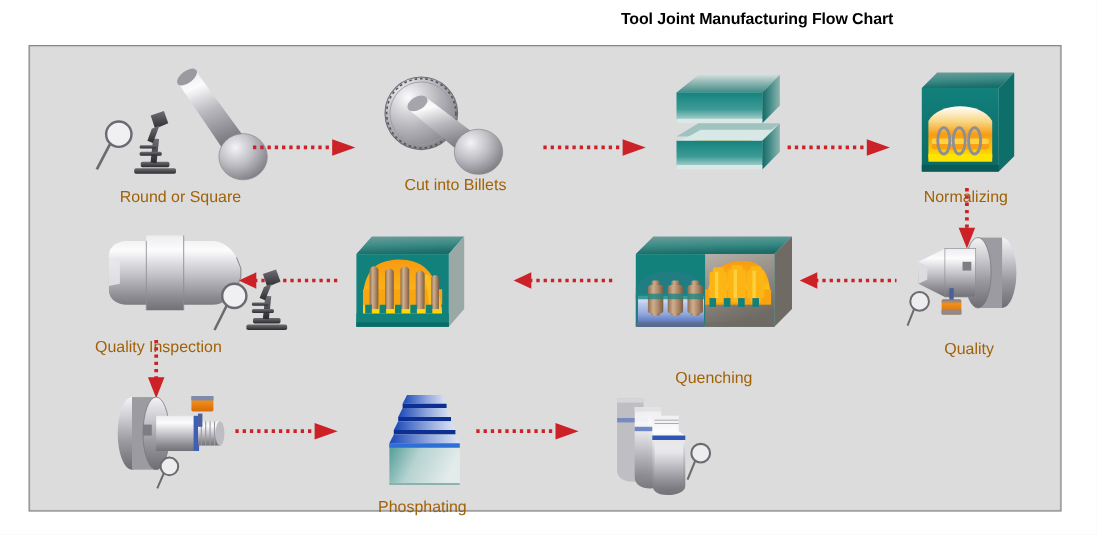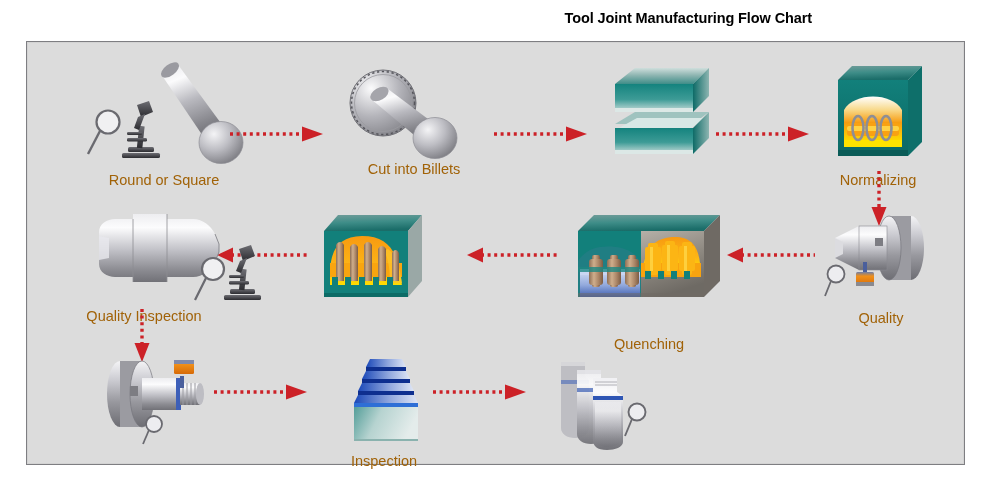--- a/index.html
+++ b/index.html
@@ -555,21 +555,21 @@
           <path d="M22,30 L70,30 L74,38 L18,38 Z" fill="url(#gPhosBlue)"></path>
           <path d="M18,38 L74,38 L74,42 L18,42 Z" fill="#0e2f8f"></path>
           <path d="M18,42 L74,42 L78,50 L14,50 Z" fill="url(#gPhosBlue)"></path>
         </g>
 
         <path d="M14,50 L78,50 L78,88 L14,88 Z" fill="url(#gPhosBody)"></path>
         <path d="M14,50 L78,50 L78,54 L14,54 Z" fill="#2e6fd6"></path>
         <path d="M14,86 L78,86 L78,88 L14,88 Z" fill="#8ab2ae"></path>
       </svg>
     </div>
-    <div class="step-label" style="left:-22px; top:100px; width:132px;">Inspection</div>
+    <div class="step-label" style="left:-22px; top:100px; width:132px;">Phosphating</div>
   </div>
 
   <div class="arrow" style="left:404px; top:340px;">
     <svg width="96" height="20" viewBox="0 0 96 20">
       <line x1="2" y1="10" x2="76" y2="10" stroke="#cc2127" stroke-width="3.4" stroke-dasharray="3 3.6"></line>
       <path d="M74,2.5 L95,10 L74,17.5 Z" fill="#cc2127"></path>
     </svg>
   </div>
 
   <div class="step" style="left:518px; top:308px; width:108px; height:100px;">

